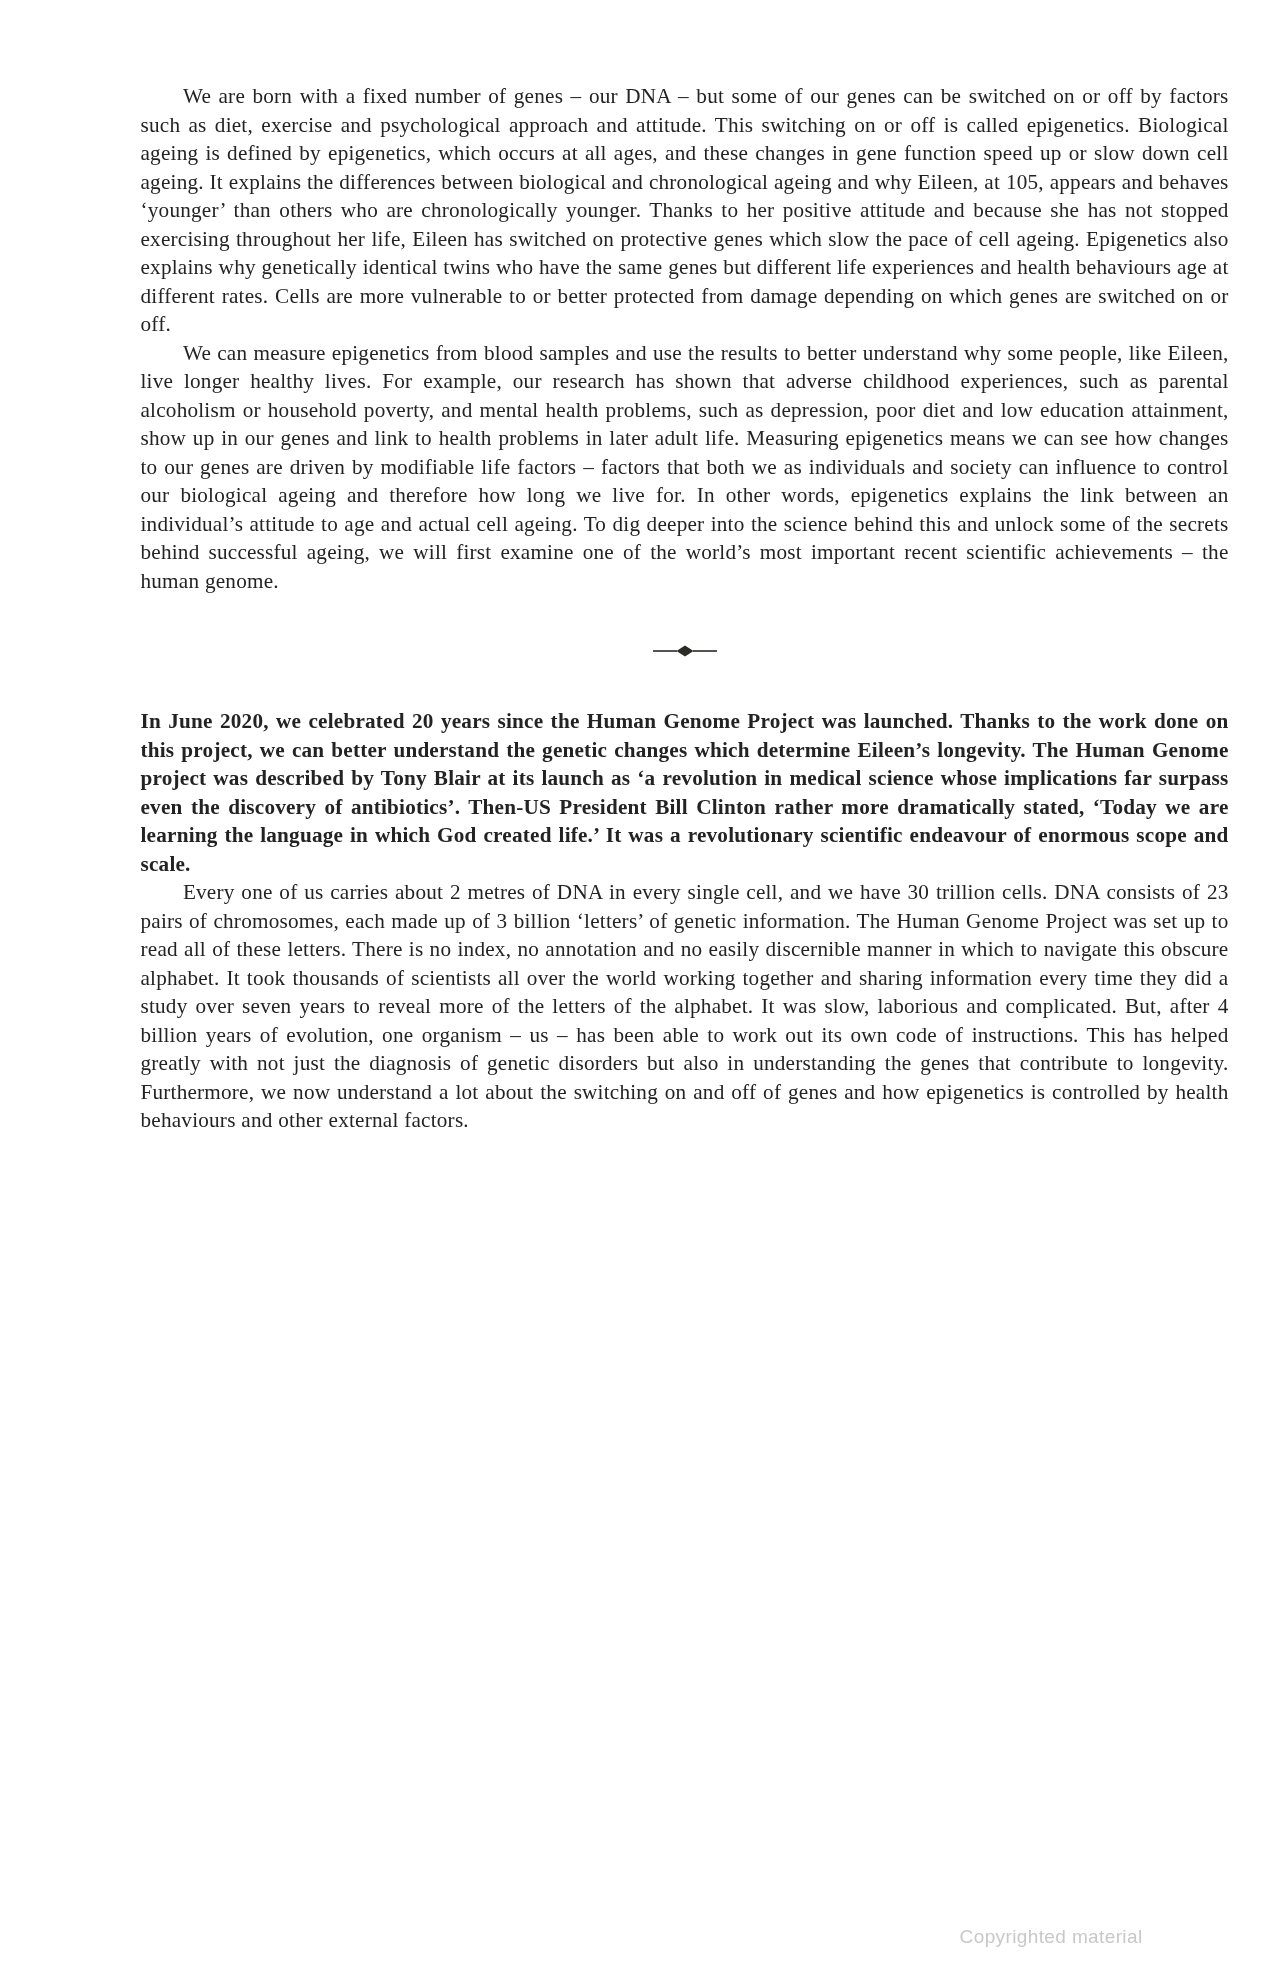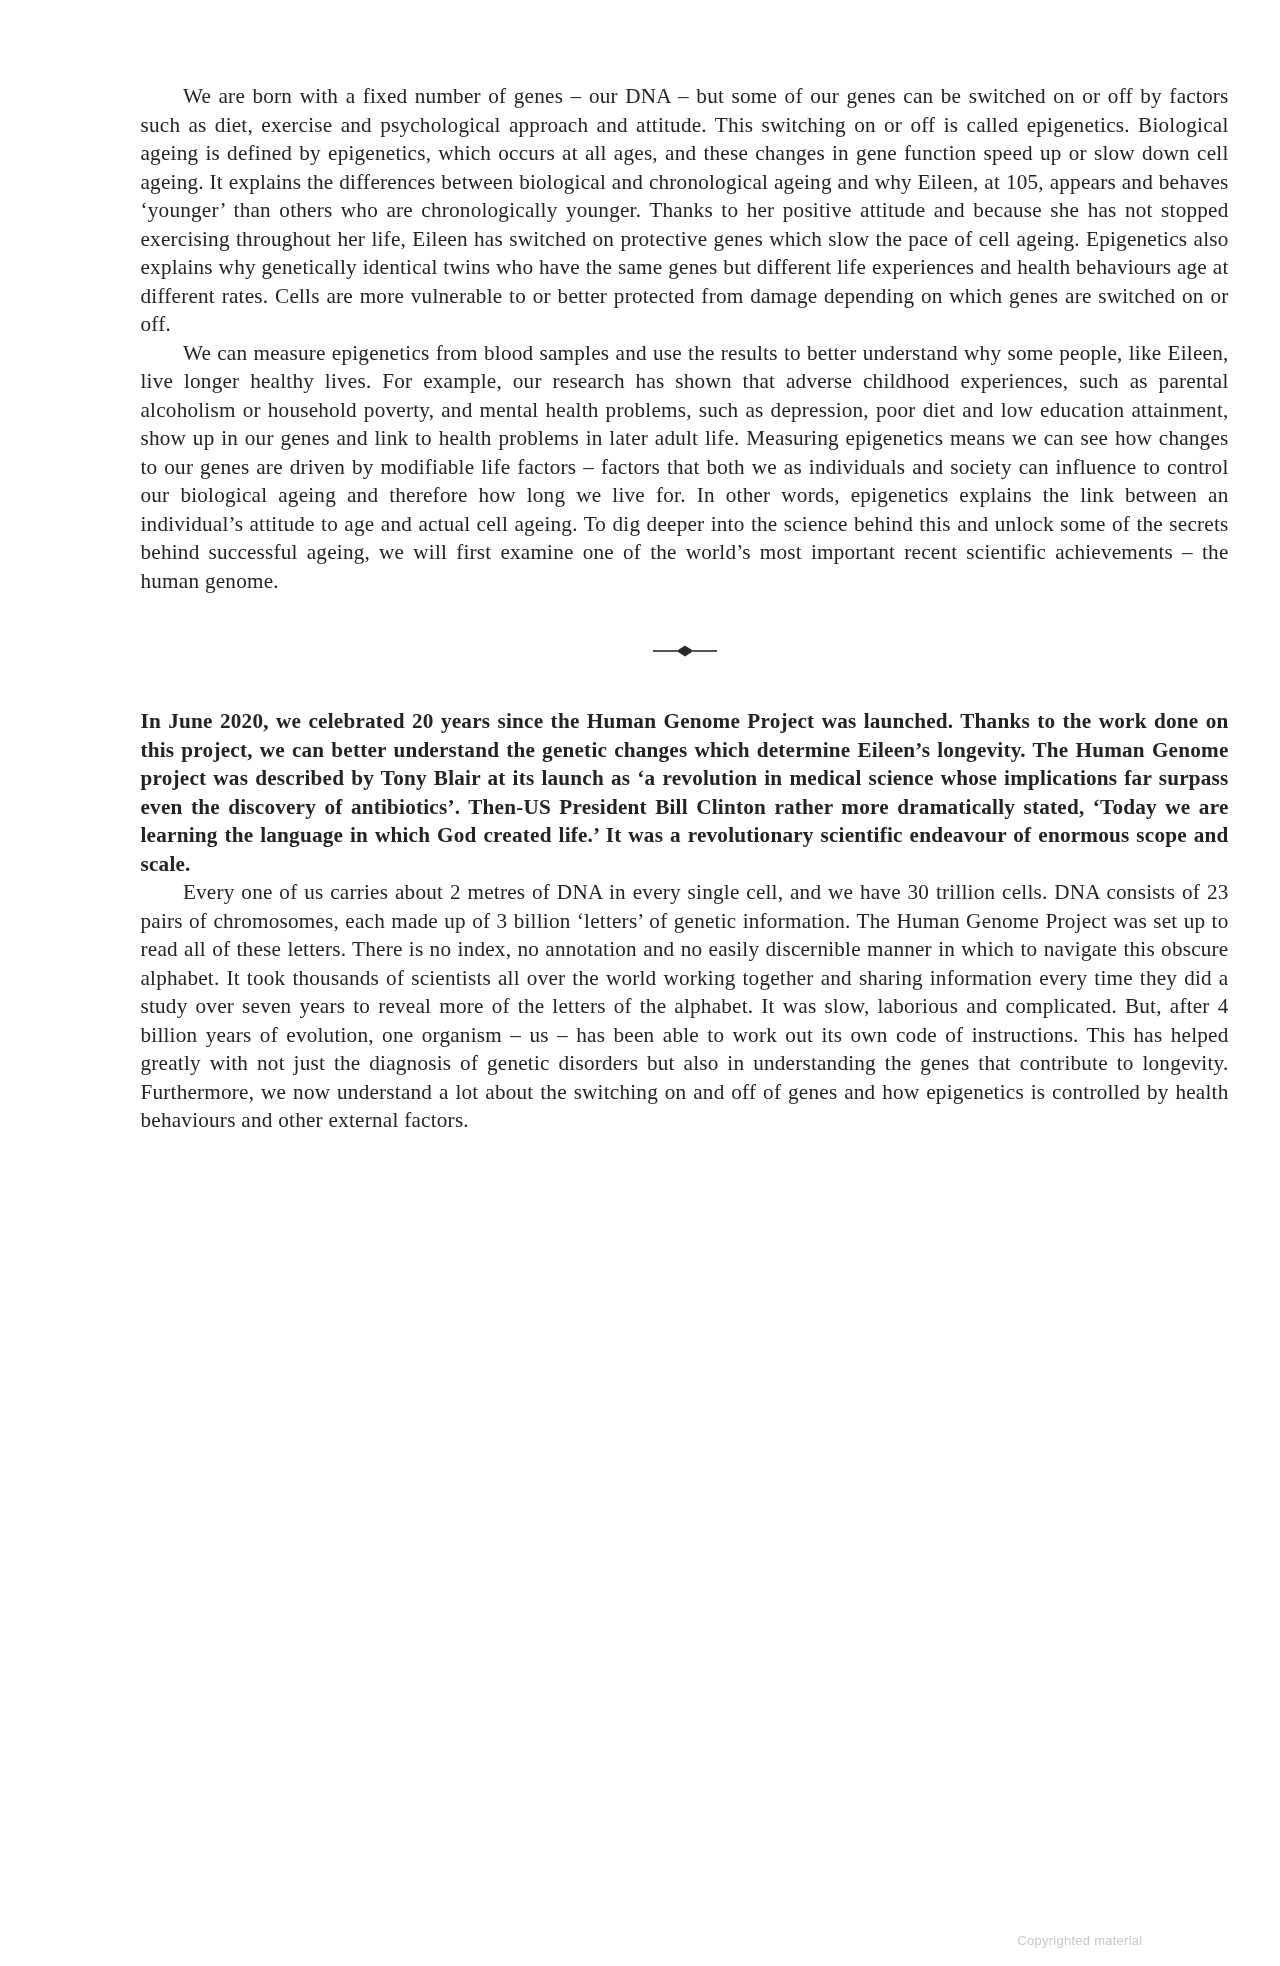--- a/index.html
+++ b/index.html
@@ -55,21 +55,21 @@
     display: block;
     width: 64px;
     height: 14px;
     overflow: visible;
   }
   .copyright-note {
     position: absolute;
     right: 92px;
     bottom: 22px;
     font-family: "Liberation Sans", "DejaVu Sans", sans-serif;
-    font-size: 13px;
+    font-size: 19px;
     color: #c8c8c8;
     letter-spacing: 0.02em;
     white-space: nowrap;
   }
 </style>
 </head>
 <body>
 
 <div class="page">
 

